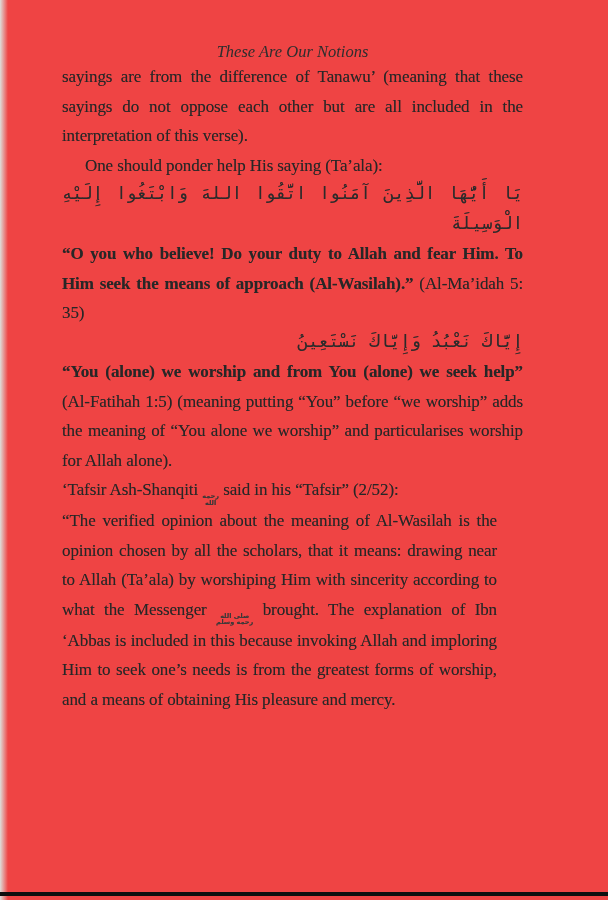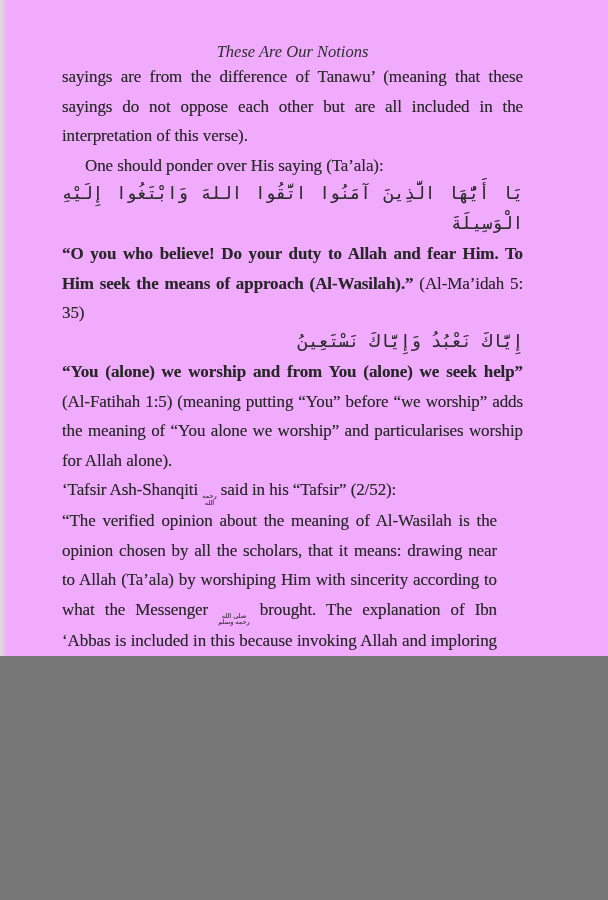--- a/index.html
+++ b/index.html
@@ -1,23 +1,23 @@
 <!DOCTYPE html>
 <html><head>
 <meta charset="utf-8">
 <style>
   html, body { margin: 0; padding: 0; }
   body { background: #777; font-family: "Liberation Serif", serif; }
 
   .page {
     position: relative;
     width: 608px;
-    height: 656px;
+    height: 900px;
     margin: 0 auto;
-    background: #f0abfc;
+    background: #ef4444;
     overflow: hidden;
     color: #272727;
   }
 
   
   .scan-edge {
     position: absolute;
     left: 0; top: 0; bottom: 0;
     width: 8px;
     background: linear-gradient(to right, #dededa, rgba(252,252,250,0));
@@ -80,21 +80,21 @@
   }
 
   .honorific {
     display: inline-flex;
     flex-direction: column;
     align-items: center;
     vertical-align: -3px;
     font-family: "DejaVu Sans", sans-serif;
     font-size: 6.5px;
     line-height: 6.5px;
-    font-weight: normal;
+    font-weight: bold;
     color: #3a3a3a;
     direction: rtl;
   }
 
   .page-number {
     margin: 14px 85px 0 62px;
     text-align: center;
     font-size: 16px;
     line-height: 20px;
     color: #2e2e2e;
@@ -106,21 +106,21 @@
 <div class="page">
 
   <div class="scan-edge"></div>
 
   <div class="running-title">These Are Our Notions</div>
 
   <div class="content">
 
     <p class="para-first">sayings are from the difference of Tanawu’ (meaning that these sayings do not oppose each other but are all included in the interpretation of this verse).</p>
 
-    <p class="indent-first">One should ponder over His saying (Ta’ala):</p>
+    <p class="indent-first">One should ponder help His saying (Ta’ala):</p>
 
     <p class="arabic">يَا أَيُّهَا الَّذِينَ آمَنُوا اتَّقُوا اللهَ وَابْتَغُوا إِلَيْهِ الْوَسِيلَةَ</p>
 
     <p><span class="bold">“O you who believe! Do your duty to Allah and fear Him. To Him seek the means of approach (Al-Wasilah).”</span><span> (Al-Ma’idah 5: 35)</span></p>
 
 
     <p class="arabic">إِيَّاكَ نَعْبُدُ وَإِيَّاكَ نَسْتَعِينُ</p>
 
     <p><span class="bold">“You (alone) we worship and from You (alone) we seek help”</span><span> (Al-Fatihah 1:5) (meaning putting “You” before “we worship” adds the meaning of “You alone we worship” and particularises worship for Allah alone).</span></p>
 

